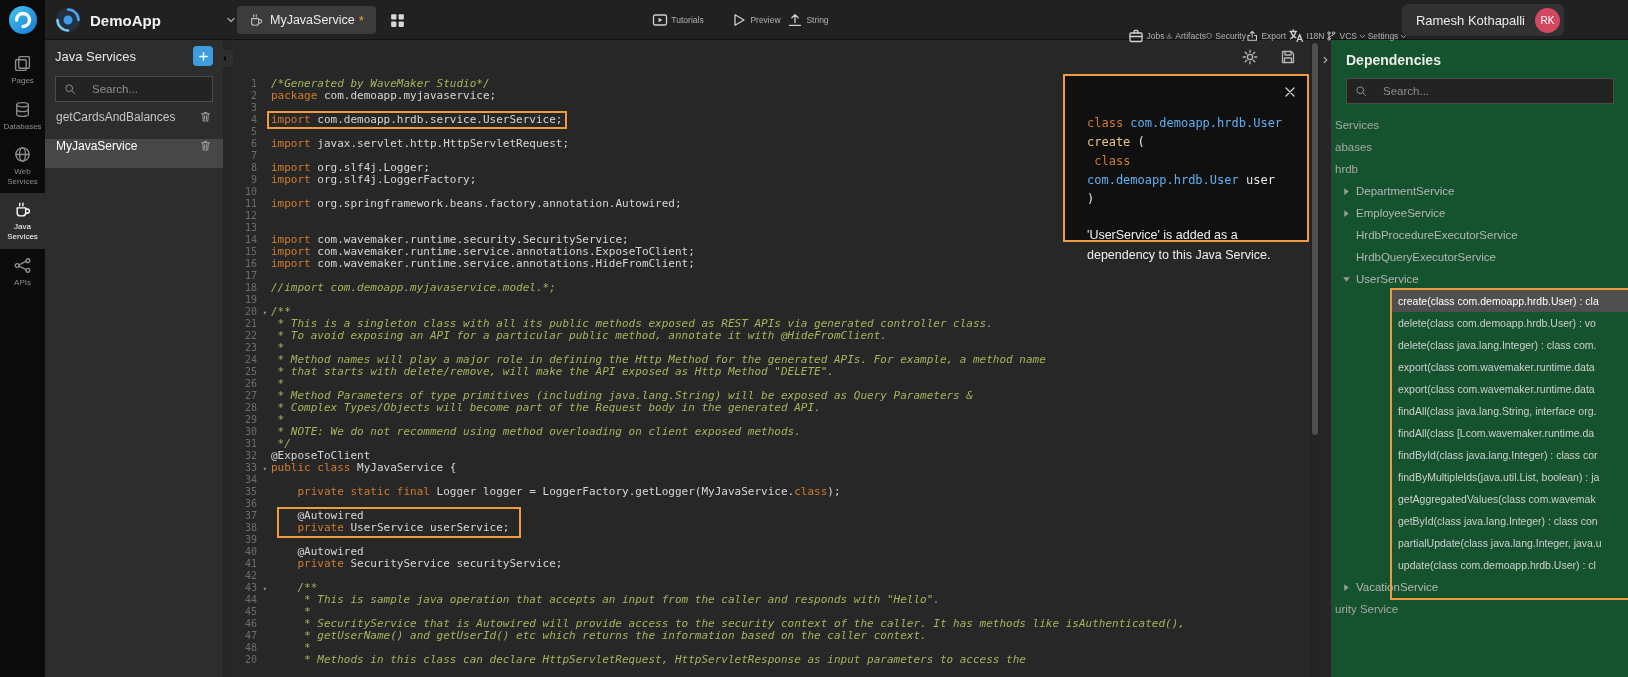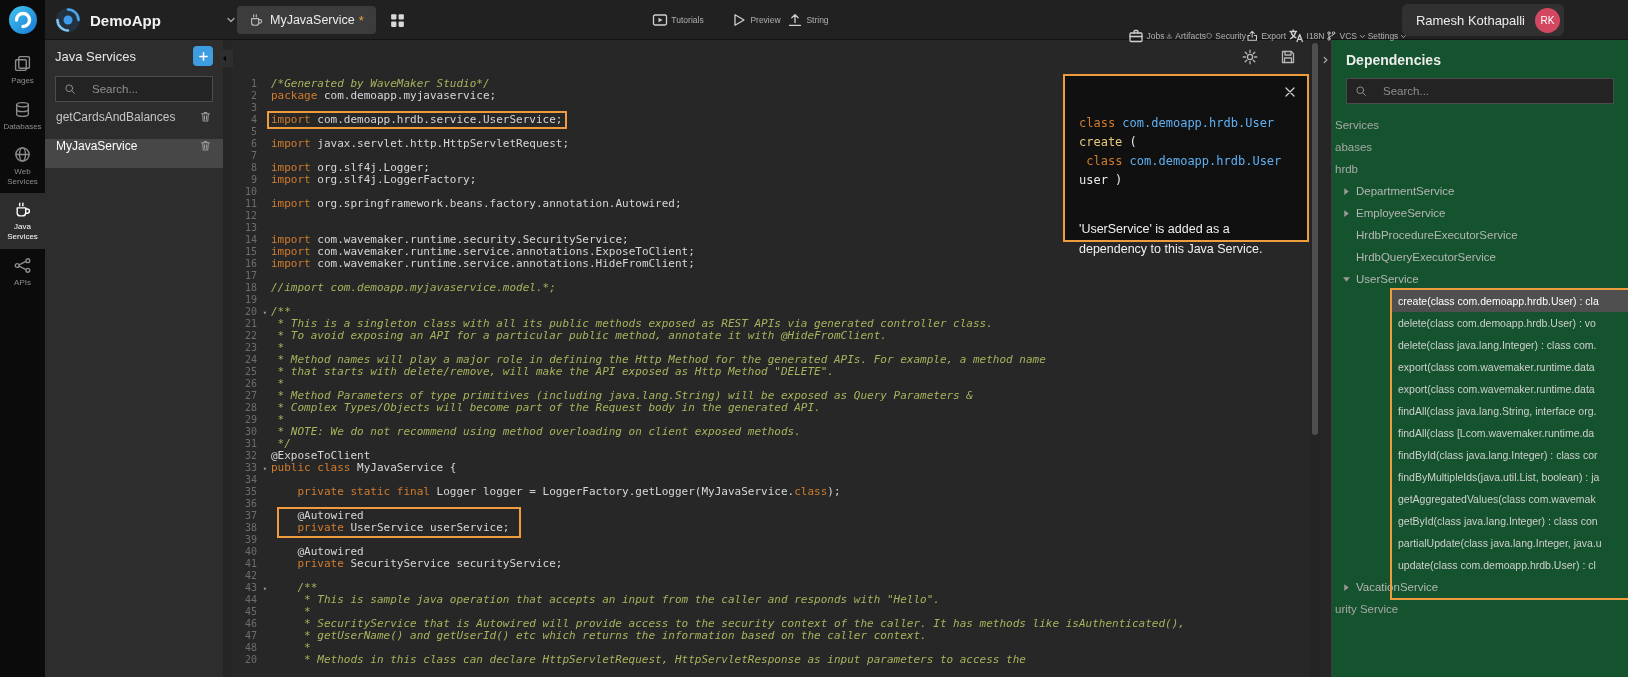--- a/index.html
+++ b/index.html
@@ -75,25 +75,25 @@
   .c{color:#a9b25d;font-style:italic}
   .k{color:#d07c2e}
   .p{color:#d6d6d6}
   .hl-box{position:absolute;border:2px solid #ee9c3d;pointer-events:none;z-index:2}
   .hl-import{left:36px;top:71px;width:300px;height:18px}
   .hl-autowired{left:46px;top:467px;width:244px;height:31px}
   .vscroll{position:absolute;right:0;top:0;bottom:0;width:10px;background:#242424}
   .vthumb{position:absolute;top:3px;left:2px;width:6px;height:392px;background:#4e4e4e;border-radius:3px}
 
   
-  .popup{position:absolute;left:832px;top:34px;width:246px;height:168px;background:#101010;border:2px solid #ee9c3d;z-index:5;padding:12px 14px}
+  .popup{position:absolute;left:832px;top:34px;width:246px;height:168px;background:#101010;border:2px solid #ee9c3d;z-index:5;padding:12px 22px}
   .popup .close{position:absolute;top:10px;right:11px;width:12px;height:12px;color:#cfcfcf;cursor:pointer}
   .popup-code{margin-top:26px;font-family:"DejaVu Sans Mono",monospace;font-size:12px;line-height:19px;white-space:pre-wrap}
   .popup-code .k{color:#d07c2e}.popup-code .ty{color:#5fb0f2}.popup-code .fn{color:#e7c97a}.popup-code .pl{color:#e8e8e8}
-  .popup-msg{margin-top:29px;font-size:12.5px;line-height:20px;color:#f0f0f0}
+  .popup-msg{margin-top:16px;font-size:12.5px;line-height:20px;color:#f0f0f0}
 
   
   .deps-strip{position:absolute;left:1320px;top:40px;bottom:0;width:11px;background:#262626;z-index:2}
   .deps-strip .expand{display:block;width:9px;height:12px;margin:12px auto 0;color:#b0b0b0;cursor:pointer}
   .deps{position:absolute;left:1331px;top:40px;right:0;bottom:0;background:#14532d;border-left:1px solid #3c3c3c;overflow:hidden;z-index:2}
   .deps-title{font-size:14px;line-height:16px;font-weight:bold;color:#ececec;padding:12px 14px 10px}
   .deps .searchbox{margin:0 14px 10px}
   .tree-row{height:22px;display:flex;align-items:center;gap:5px;font-size:11.5px;color:#b5b5b5;cursor:pointer;white-space:nowrap}
   .tree-row.lvl0{padding-left:3px;color:#a8a8a8}
   .tree-row.lvl1{padding-left:10px}

